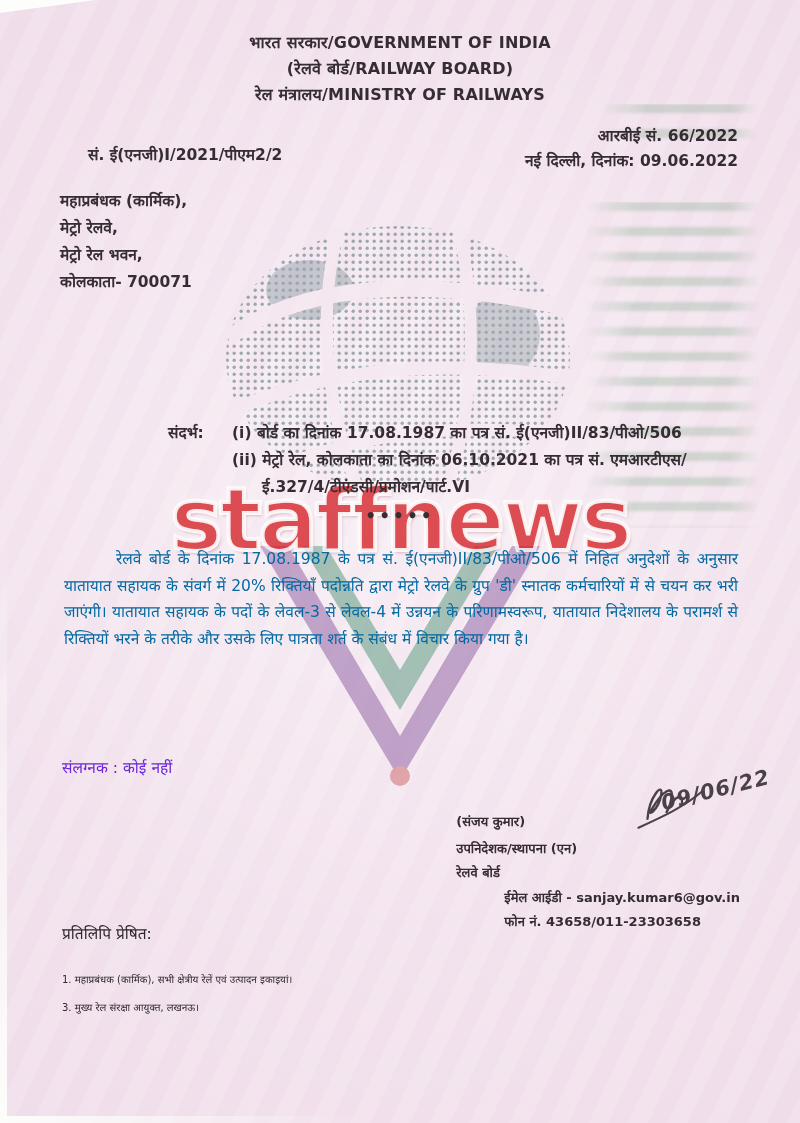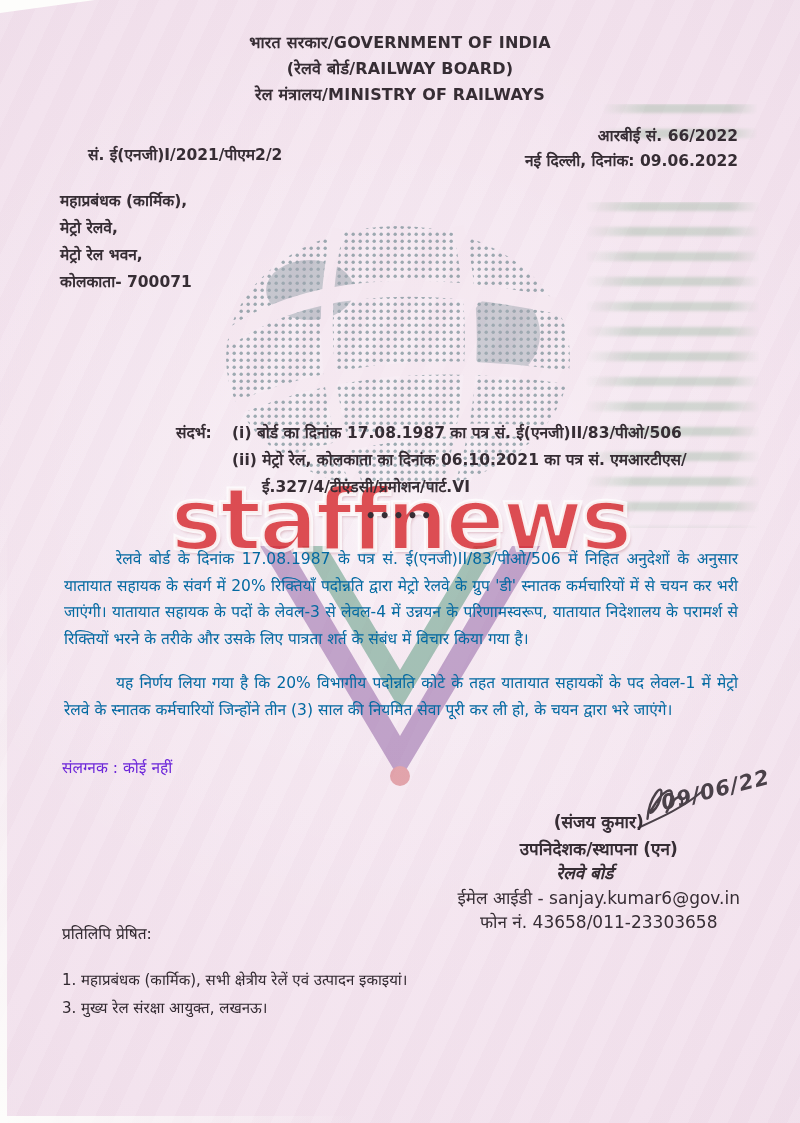--- a/index.html
+++ b/index.html
@@ -50,40 +50,40 @@
   .hdr { position:absolute; top:30px; left:0; right:0; text-align:center;
     font-weight:700; font-size:16px; line-height:26px; letter-spacing:.2px; }
   .meta { position:absolute; top:124px; right:62px; text-align:right;
     font-weight:700; font-size:15.5px; line-height:25px; }
   .fileno { position:absolute; top:143px; left:88px; font-weight:700; font-size:15.5px; }
   .addr { position:absolute; top:188px; left:60px; font-weight:700; font-size:15.5px; line-height:27px; }
   .subj { position:absolute; top:324px; left:165px; width:574px;
     font-weight:700; font-size:15.5px; line-height:27px; text-align:justify; }
   .ref { position:absolute; top:420px; left:168px; width:572px;
     font-weight:700; font-size:15.5px; line-height:27px; }
-  .ref-label { position:absolute; left:8px; top:0; }
+  .ref-label { position:absolute; left:0; top:0; }
   .ref-items { margin-left:64px; }
   .ref-items > div { padding-left:30px; text-indent:-30px; }
   .dots { position:absolute; top:506px; left:0; right:0; text-align:center;
     font-size:17px; font-weight:700; letter-spacing:3px; }
   .para { position:absolute; left:64px; width:674px; font-size:15.5px; line-height:26.5px;
     text-align:justify; text-indent:52px; color:#0369a1; }
   .p1 { top:546px; }
   .p2 { top:670px; }
   .encl { position:absolute; top:756px; left:62px; font-size:15.5px; color:#6d28d9; }
   .scribble { position:absolute; left:632px; top:770px; transform:rotate(-6deg); }
   .hand-date { position:absolute; left:660px; top:778px; transform:rotate(-14deg);
     font-size:21px; font-style:italic; font-weight:700; letter-spacing:1px; color:#4a4149; }
-  .sig { position:absolute; top:810px; right:60px; text-align:center;
-    font-size:17px; line-height:24px; font-weight:700; }
+  .sig { position:absolute; top:810px; right:60px; text-align:left;
+    font-size:13px; line-height:24px; font-weight:700; }
   .sig .name { margin-bottom:3px; }
-  .sig .org { margin-right:28px; margin-bottom:1px;font-style:italic; }
-  .sig .email, .sig .phone { font-weight:400; }
+  .sig .org { margin-right:28px; margin-bottom:1px; }
+  .sig .email, .sig .phone { font-weight:700;margin-left:48px; }
   .copylabel { position:absolute; top:922px; left:62px; font-size:15.5px; color:#30282f; }
-  .copylist { position:absolute; top:966px; left:62px; font-size:15px; line-height:28px; color:#30282f; }
+  .copylist { position:absolute; top:966px; left:62px; font-size:10px; line-height:28px; color:#30282f; }
 </style>
 </head>
 <body>
 
 <div class="paper"></div>
 
 <div class="bleed bleed-a"></div>
 <div class="bleed bleed-b"></div>
 
 <div class="wm">
@@ -137,21 +137,20 @@
     <span class="ref-label">संदर्भ:</span>
     <div class="ref-items">
       <div>(i) बोर्ड का दिनांक 17.08.1987 का पत्र सं. ई(एनजी)II/83/पीओ/506</div>
       <div>(ii) मेट्रो रेल, कोलकाता का दिनांक 06.10.2021 का पत्र सं. एमआरटीएस/ई.327/4/टीएंडसी/प्रमोशन/पार्ट.VI</div>
     </div>
   </div>
 
   <div class="dots">•••••</div>
 
   <div class="para p1">रेलवे बोर्ड के दिनांक 17.08.1987 के पत्र सं. ई(एनजी)II/83/पीओ/506 में निहित अनुदेशों के अनुसार यातायात सहायक के संवर्ग में 20% रिक्तियाँ पदोन्नति द्वारा मेट्रो रेलवे के ग्रुप 'डी' स्नातक कर्मचारियों में से चयन कर भरी जाएंगी। यातायात सहायक के पदों के लेवल-3 से लेवल-4 में उन्नयन के परिणामस्वरूप, यातायात निदेशालय के परामर्श से रिक्तियों भरने के तरीके और उसके लिए पात्रता शर्त के संबंध में विचार किया गया है।</div>
-  <div class="para p2">यह निर्णय लिया गया है कि 20% विभागीय पदोन्नति कोटे के तहत यातायात सहायकों के पद लेवल-1 में मेट्रो रेलवे के स्नातक कर्मचारियों जिन्होंने तीन (3) साल की नियमित सेवा पूरी कर ली हो, के चयन द्वारा भरे जाएंगे।</div>
 
   <div class="encl">संलग्नक : कोई नहीं</div>
 
   <svg class="scribble" width="120" height="64" viewBox="0 0 120 64">
     <path d="M14 44 C18 22 34 8 30 22 C26 36 12 44 20 34 C32 18 44 12 40 26 C37 37 30 44 36 36 C44 24 52 22 50 32" fill="none" stroke="#4a4149" stroke-width="2.4" stroke-linecap="round"></path>
     <path d="M4 52 C28 44 52 36 72 22" fill="none" stroke="#4a4149" stroke-width="2" stroke-linecap="round"></path>
   </svg>
   <div class="hand-date">09/06/22</div>
 
   <div class="sig">

